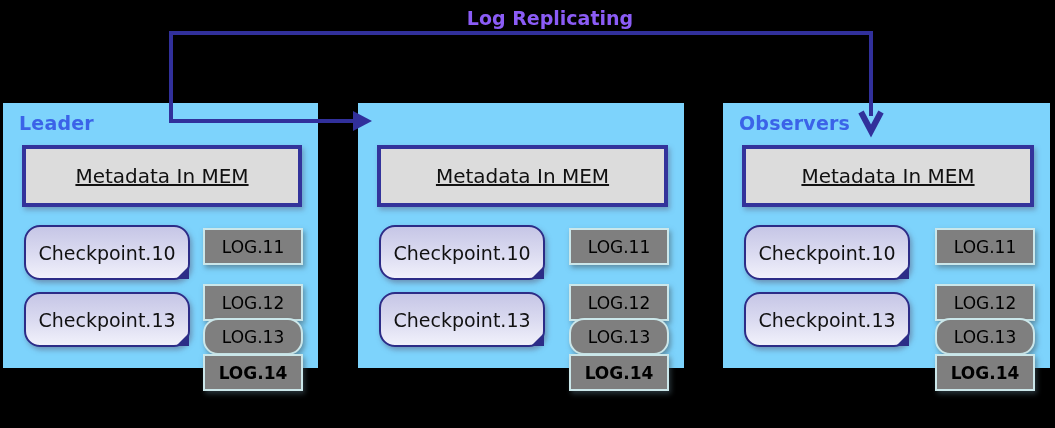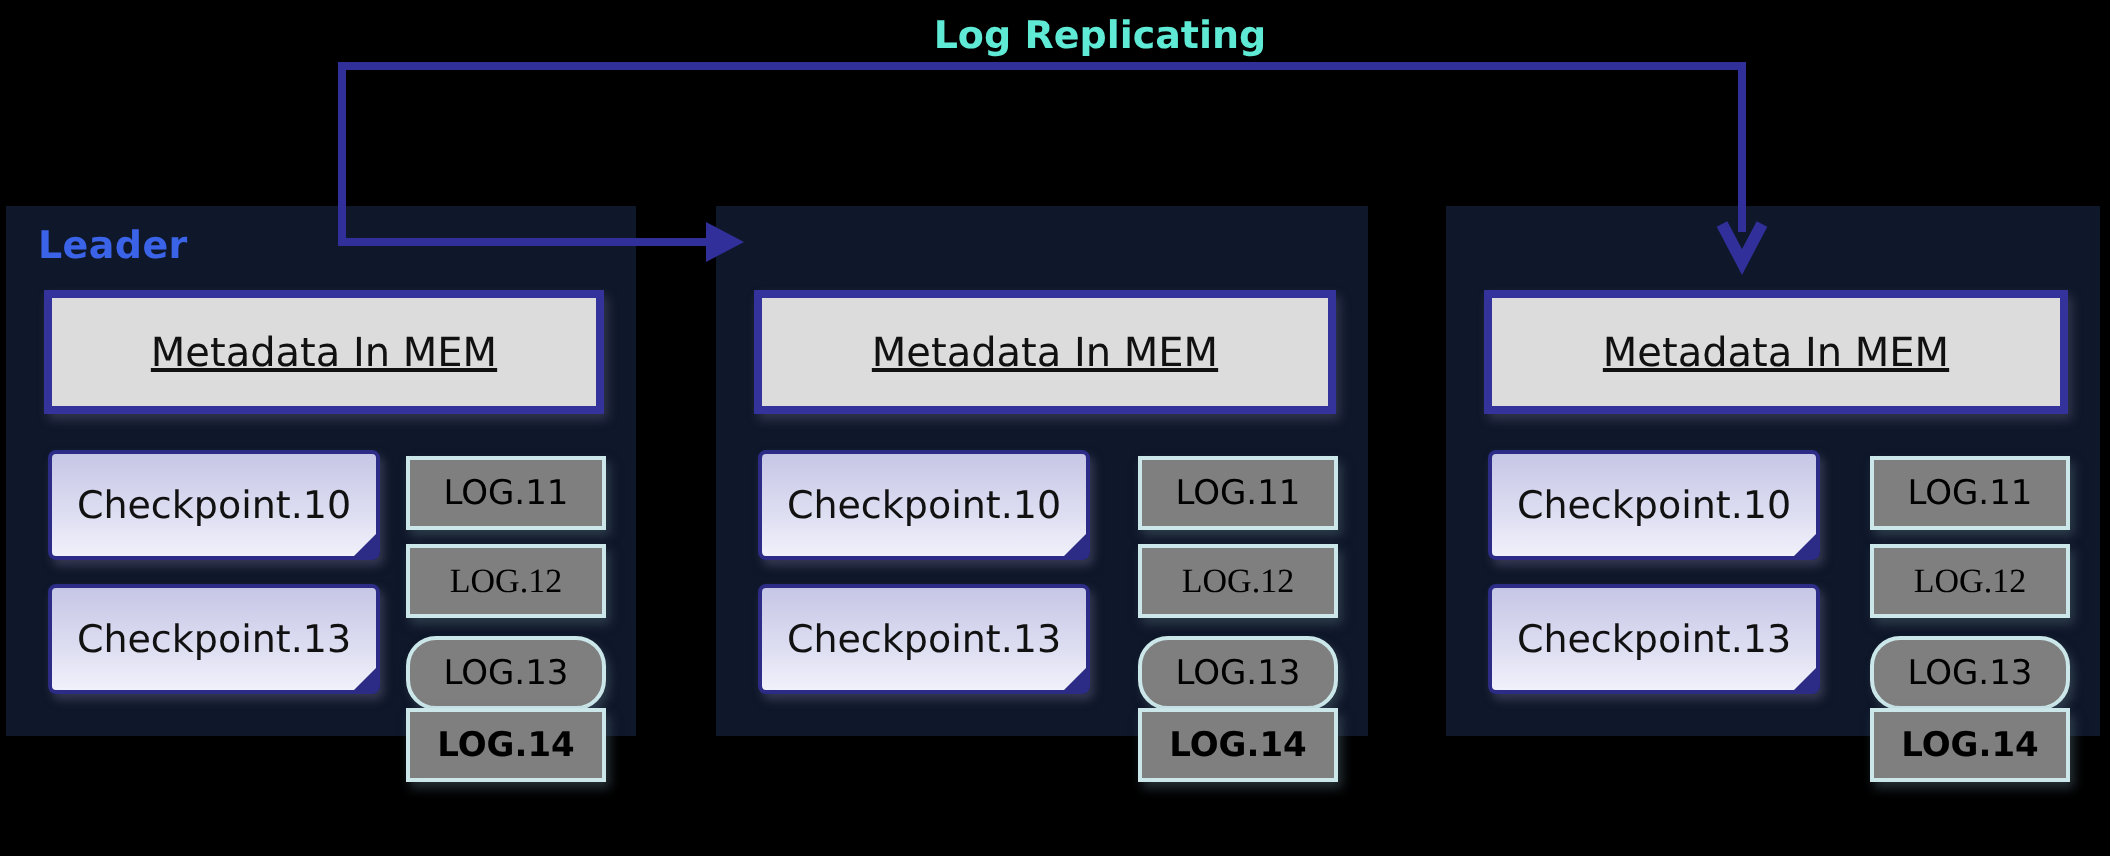--- a/index.html
+++ b/index.html
@@ -1,66 +1,66 @@
 <!DOCTYPE html>
 <html><head>
 <meta charset="utf-8">
 <style>
   html,body{margin:0;padding:0;}
   body{
     width:1055px;height:428px;background:#000000;position:relative;
     font-family:"DejaVu Sans","Liberation Sans",sans-serif;overflow:hidden;
   }
-  .panel{position:absolute;top:103px;height:265px;background:#0f172a;}
+  .panel{position:absolute;top:103px;height:265px;background:#7dd3fc;}
   #panel-leader{left:3px;width:315px;}
   #panel-followers{left:358px;width:326px;}
   #panel-observers{left:723px;width:327px;}
 
   .panel-title{
     position:absolute;top:9px;left:16px;
     font-weight:bold;font-size:19px;color:#3b63e8;letter-spacing:0.2px;
   }
   .metadata-box{
     position:absolute;top:42px;left:19px;right:16px;height:62px;
     box-sizing:border-box;background:#dcdcdc;border:4px solid #33339b;
     display:flex;align-items:center;justify-content:center;
     font-size:20px;color:#111111;
     box-shadow:2px 3px 5px rgba(90,90,120,0.45);
     text-decoration:underline;
   }
   .checkpoint-col{position:absolute;top:122px;left:21px;width:166px;}
   .checkpoint{
     position:relative;height:55px;box-sizing:border-box;margin-bottom:12px;
-    border:2.5px solid #2c2c87;border-radius:4px;
+    border:2.5px solid #2c2c87;border-radius:16px;
     background:linear-gradient(180deg,#c6c6e6 0%,#dcdcf1 55%,#f1f1fb 100%);
     display:flex;align-items:center;justify-content:center;
     font-size:19px;color:#111111;
     box-shadow:2px 3px 5px rgba(90,90,120,0.5);
   }
   .checkpoint::after{
     content:"";position:absolute;right:-1px;bottom:-1px;width:0;height:0;
     border-left:13px solid transparent;border-bottom:13px solid #2c2c87;
   }
   .log-col{position:absolute;top:122px;right:15px;width:100px;height:190px;}
   .log{
     position:absolute;left:0;width:100px;height:37px;box-sizing:border-box;
     background:#7f7f7f;border:2px solid #cbe7ea;
     display:flex;align-items:center;justify-content:center;
     font-size:17px;color:#000000;
     box-shadow:2px 3px 5px rgba(70,90,100,0.55);
   }
   .log:nth-child(1){top:3px;}
-  .log:nth-child(2){top:47px;font-family:Liberation Serif, serif;}
+  .log:nth-child(2){top:59px;}
   .log:nth-child(3){top:93px;border-radius:15px;}
   .log:nth-child(4){top:129px;font-weight:bold;}
 
   #arrow-overlay{position:absolute;left:0;top:0;z-index:5;pointer-events:none;}
   .arrow-label{
     position:absolute;top:7px;left:460px;width:180px;text-align:center;
-    font-weight:bold;font-size:19px;color:#5eead4;z-index:6;
+    font-weight:bold;font-size:19px;color:#8b5cf6;z-index:6;
   }
 </style>
 </head>
 <body>
 
 <svg id="arrow-overlay" width="1055" height="428" viewBox="0 0 1055 428">
   <polyline points="357,121 171,121 171,33 871,33 871,116" fill="none" stroke="#31309b" stroke-width="4" stroke-linejoin="miter"></polyline>
   <polygon points="372,121 353,111 353,131" fill="#31309b"></polygon>
   <polyline points="861,112 871,131 881,112" fill="none" stroke="#31309b" stroke-width="6" stroke-linejoin="miter"></polyline>
 </svg>
@@ -102,20 +102,21 @@
   </div>
   <div class="log-col">
     <div class="log">LOG.11</div>
     <div class="log">LOG.12</div>
     <div class="log">LOG.13</div>
     <div class="log">LOG.14</div>
   </div>
 </div>
 
 <div class="panel" id="panel-observers">
+  <div class="panel-title">Observers</div>
   <div class="metadata-box">
     <span>Metadata In MEM</span>
   </div>
   <div class="checkpoint-col">
     <div class="checkpoint">
       <span>Checkpoint.10</span>
     </div>
     <div class="checkpoint">
       <span>Checkpoint.13</span>
     </div>

